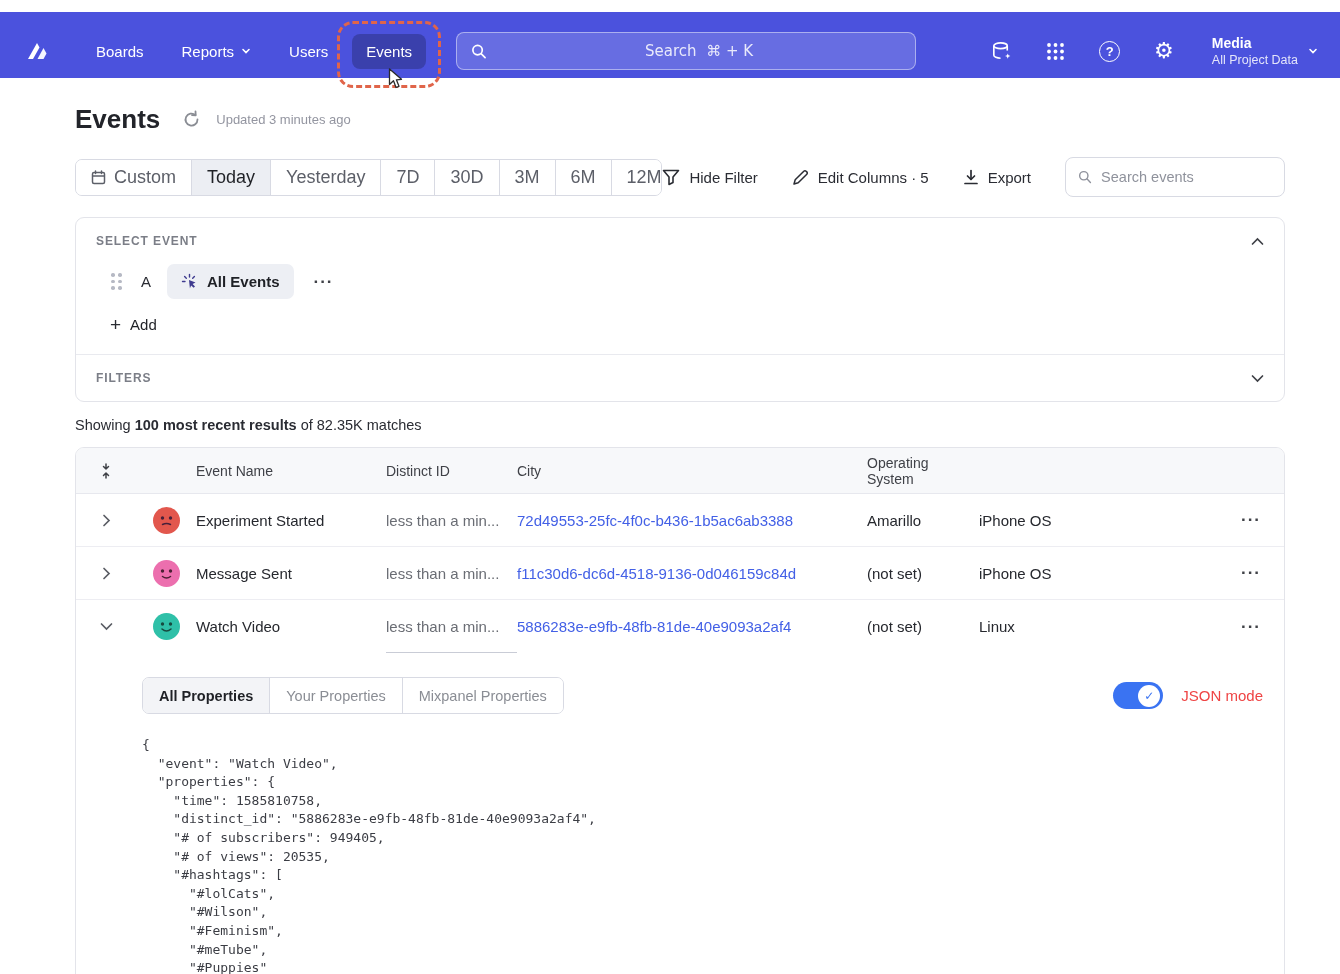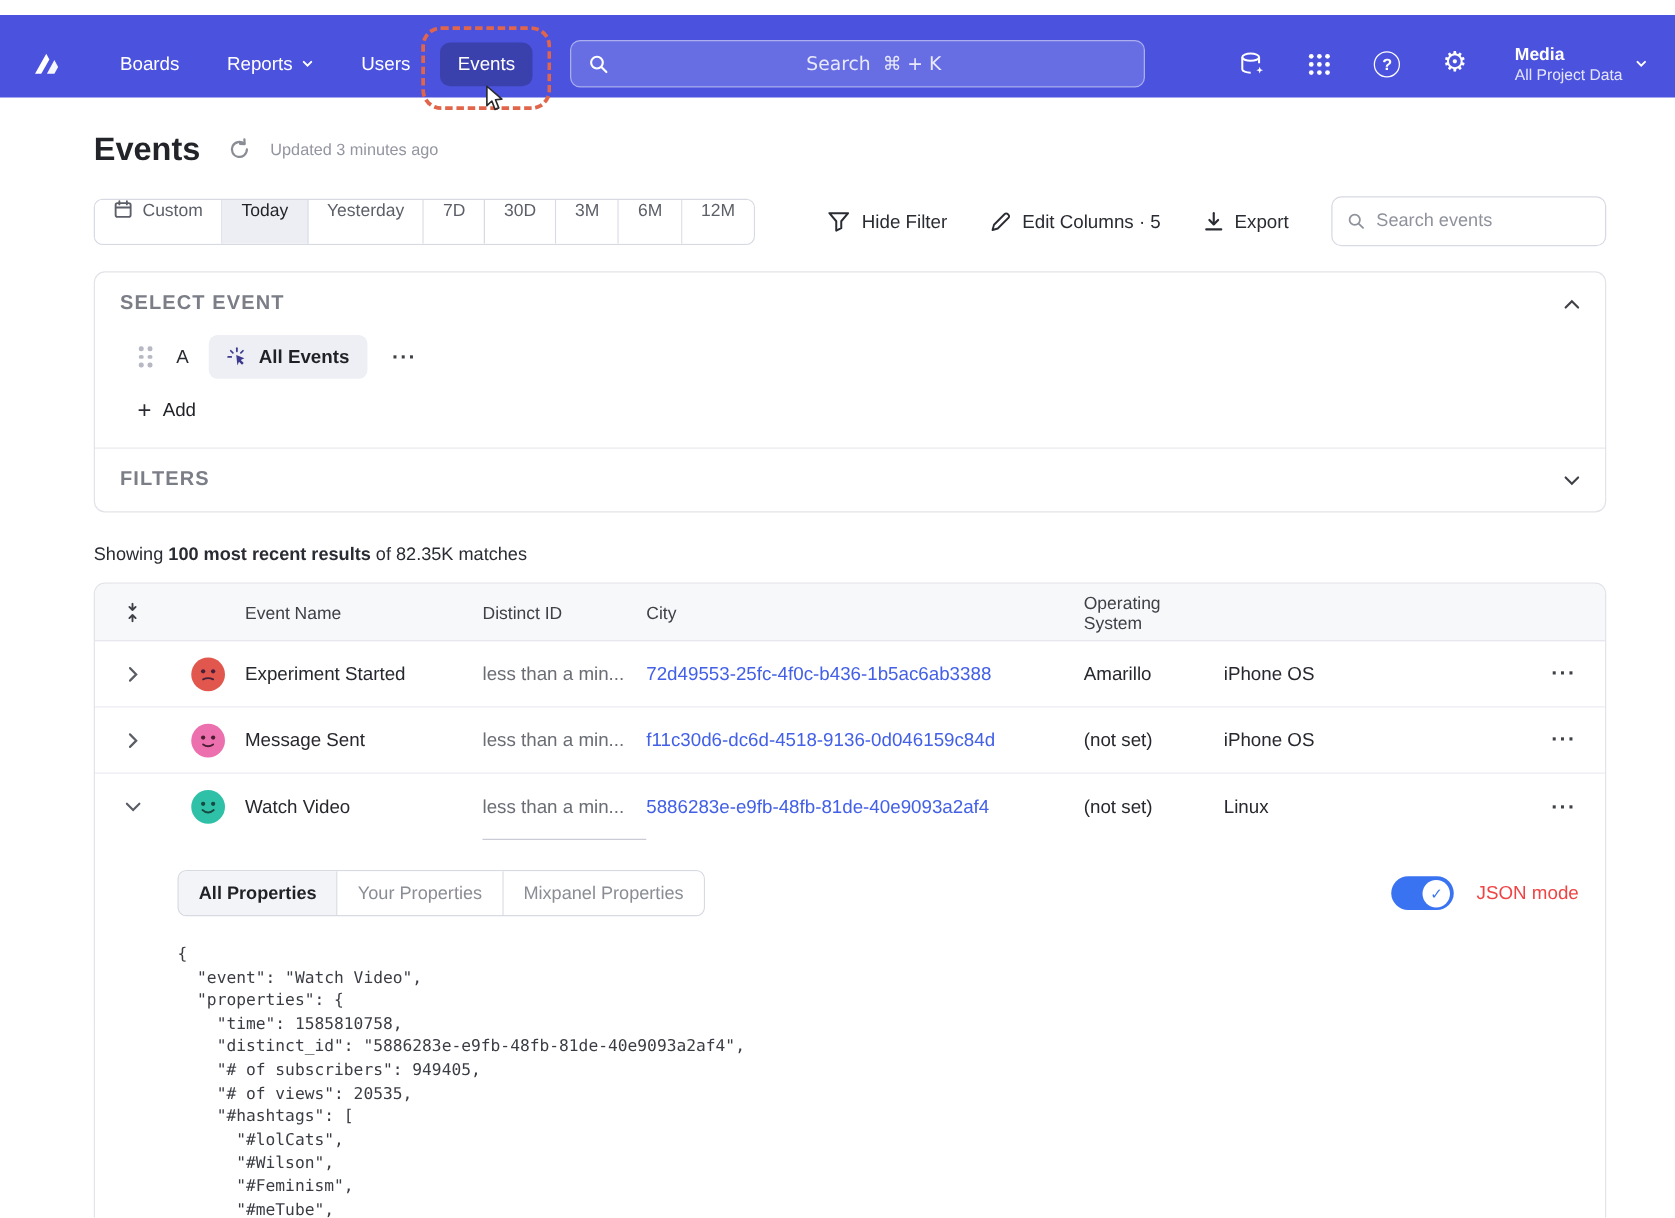--- a/index.html
+++ b/index.html
@@ -37,51 +37,51 @@
   
   .page { padding:26px 55px 0 75px; }
   .page-header { display:flex; align-items:center; gap:14px; }
   .page-title { font-size:26px; font-weight:700; color:#22242a; }
   .refresh-btn { width:22px; height:22px; display:flex; align-items:center; justify-content:center; cursor:pointer; margin-left:6px; }
   .updated-text { color:#9395a0; font-size:13px; }
 
   
   .toolbar { margin-top:22px; display:flex; align-items:center; width:1210px; }
   .seg-group { display:inline-flex; border:1px solid #d8dae3; border-radius:7px; overflow:hidden; height:37px; background:#fff; }
-  .seg-btn { padding:0 15px; display:flex; align-items:flex-start; gap:8px; font-size:14px; color:#5c5f68;
+  .seg-btn { padding:0 15px; display:flex; align-items:center; gap:8px; font-size:18px; color:#5c5f68;
     border-right:1px solid #d8dae3; cursor:pointer; background:#fff; white-space:nowrap; }
   .seg-btn:last-child { border-right:none; }
   .seg-btn.selected { background:#eceef3; color:#1f2126; font-weight:500; }
   .tool-actions { display:flex; align-items:center; gap:34px; margin-left:auto; }
   .tool-btn { display:flex; align-items:center; gap:9px; font-size:15px; color:#2a2c33; cursor:pointer; font-weight:500; white-space:nowrap; }
   .mini-search { width:220px; height:40px; border:1px solid #d8dae3; border-radius:8px; display:flex; align-items:center;
     gap:9px; padding:0 12px; background:#fff; }
   .mini-search input { border:none; outline:none; font-size:14.5px; color:#1f2126; width:100%; background:transparent;
     font-family:"Liberation Sans",sans-serif; }
   .mini-search input::placeholder { color:#8f929c; }
 
   
   .card { width:1210px; border:1px solid #e3e4ea; border-radius:9px; margin-top:20px; background:#fff; }
   .card-section { padding:16px 20px; }
-  .section-label { font-size:16px; font-weight:700; letter-spacing:0.9px; color:#7b7e87; }
+  .section-label { font-size:12px; font-weight:700; letter-spacing:0.9px; color:#7b7e87; }
   .section-head { display:flex; align-items:center; justify-content:space-between; cursor:pointer; }
   .event-row { display:flex; align-items:center; gap:14px; margin:16px 0 4px 12px; }
   .drag-handle { display:grid; grid-template-columns:4px 4px; gap:3px; cursor:grab; padding:3px; }
   .drag-handle i { width:3.5px; height:3.5px; border-radius:50%; background:#b6b9c4; }
   .row-letter { font-size:15px; color:#2a2c33; width:14px; text-align:center; }
   .event-chip { display:flex; align-items:center; gap:9px; background:#edeff4; border-radius:7px; padding:9px 14px;
     font-size:15px; font-weight:700; color:#1f2126; cursor:pointer; }
   .overflow-btn { color:#3f4147; font-size:17px; font-weight:700; letter-spacing:1px; cursor:pointer; padding:4px 6px; }
   .add-btn { display:flex; align-items:center; gap:9px; font-size:15px; font-weight:500; color:#1f2126;
     cursor:pointer; margin:16px 0 4px 14px; }
   .plus-glyph { font-size:19px; font-weight:400; color:#2a2c33; line-height:1; }
   .card-divider { border-top:1px solid #e9eaef; }
 
   
-  .results-line { margin-top:26px; font-size:14.5px; color:#2a2c33; }
+  .results-line { margin-top:15px; font-size:14.5px; color:#2a2c33; }
   .results-line b { font-weight:700; }
 
   
   .table-card { width:1210px; border:1px solid #e3e4ea; border-radius:9px 9px 0 0; margin-top:14px; overflow:hidden; background:#fff; }
   .trow { display:grid; grid-template-columns:60px 60px 190px 131px 350px 112px 237px 70px; align-items:stretch; }
   .thead { background:#f7f8fa; height:46px; border-bottom:1px solid #e7e8ee; }
   .thead .cell { font-size:14px; font-weight:500; color:#3f4147; }
   .cell { display:flex; align-items:center; }
   .cell.center { justify-content:center; }
   .body-row { height:53px; border-bottom:1px solid #ededf2; }

